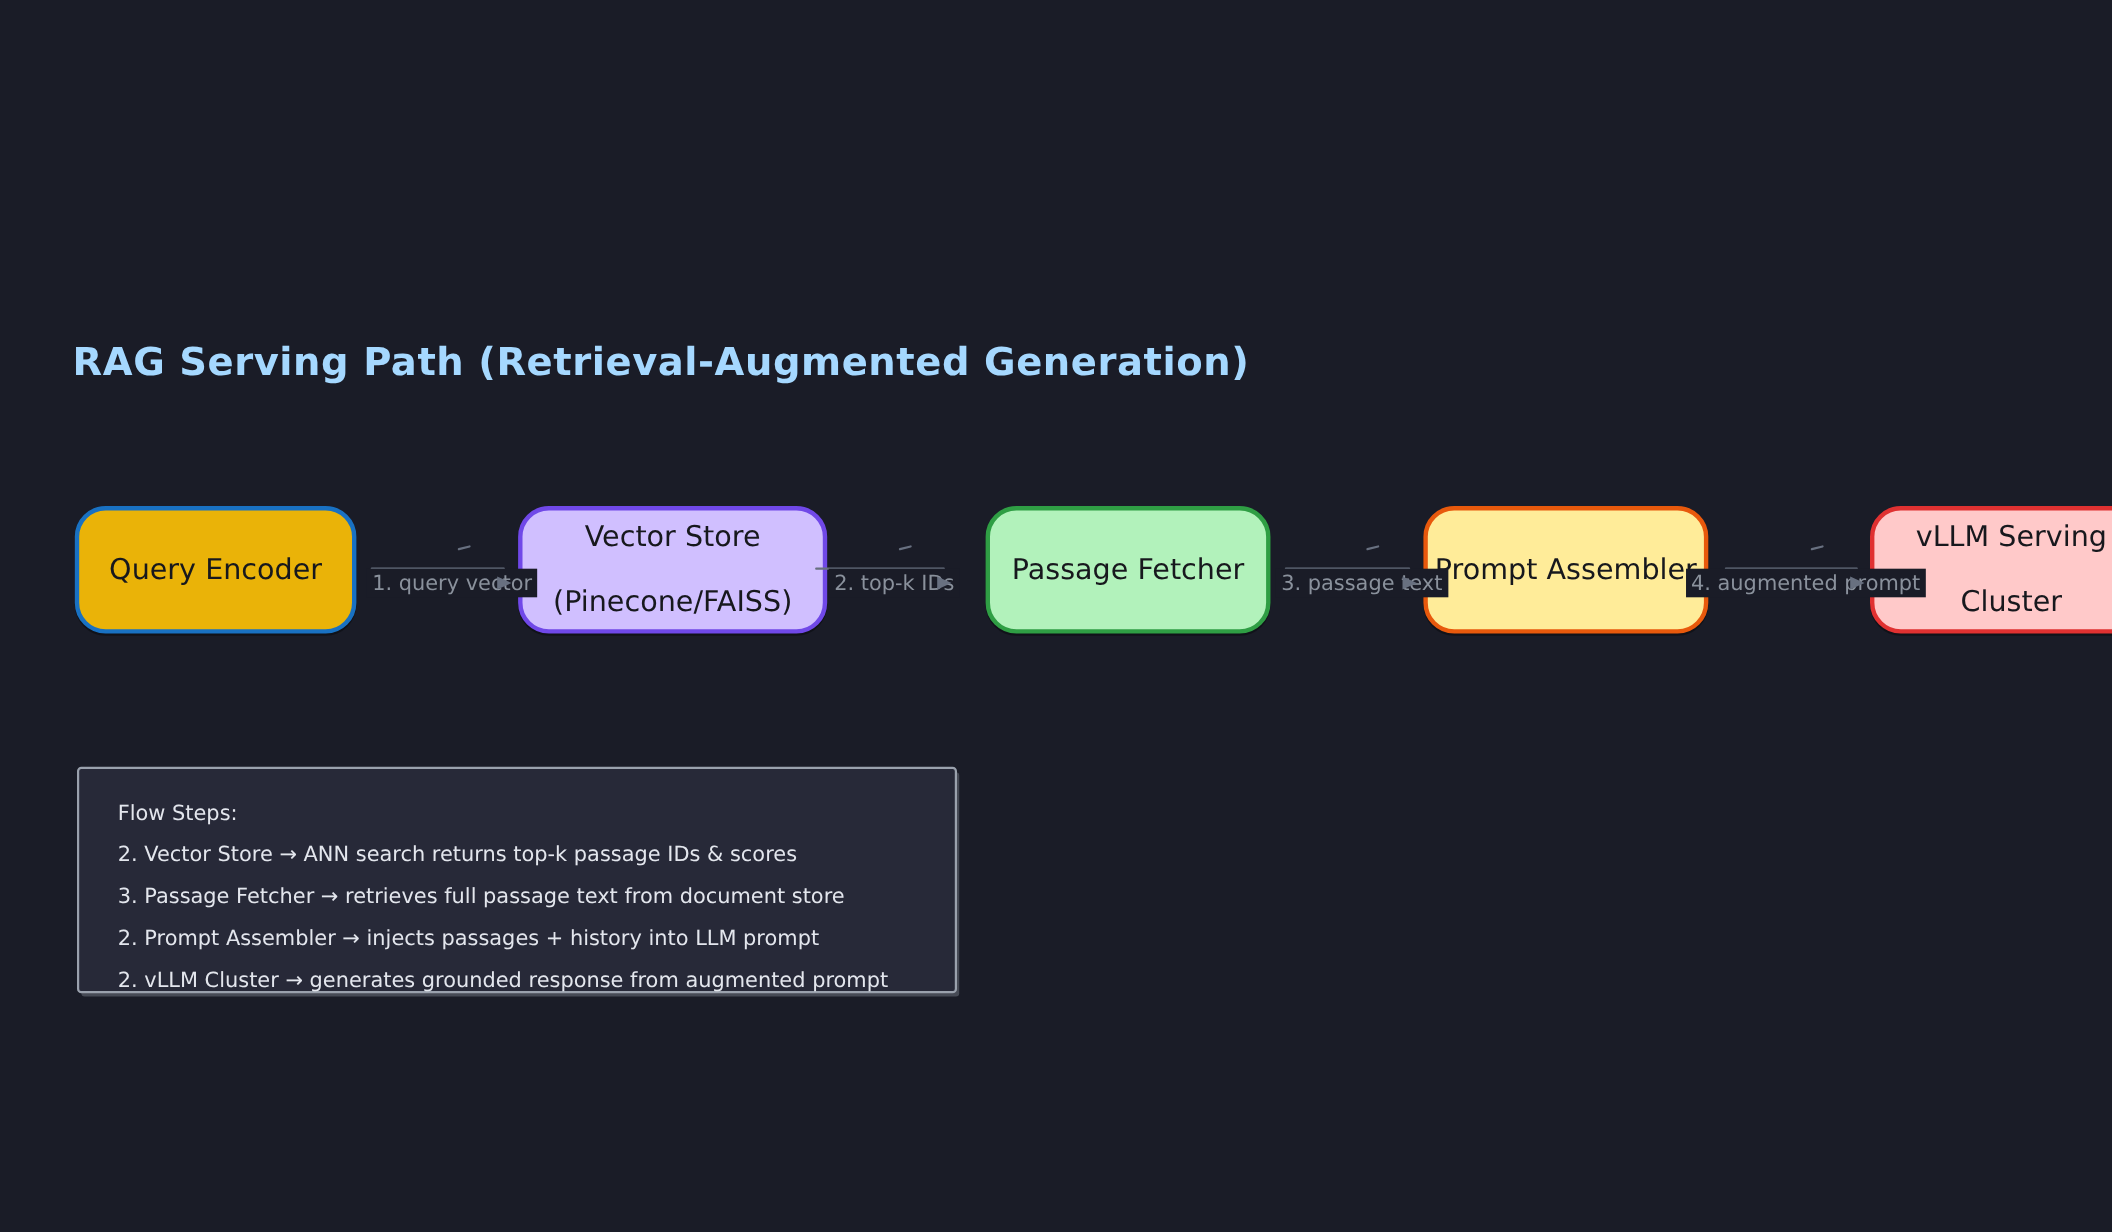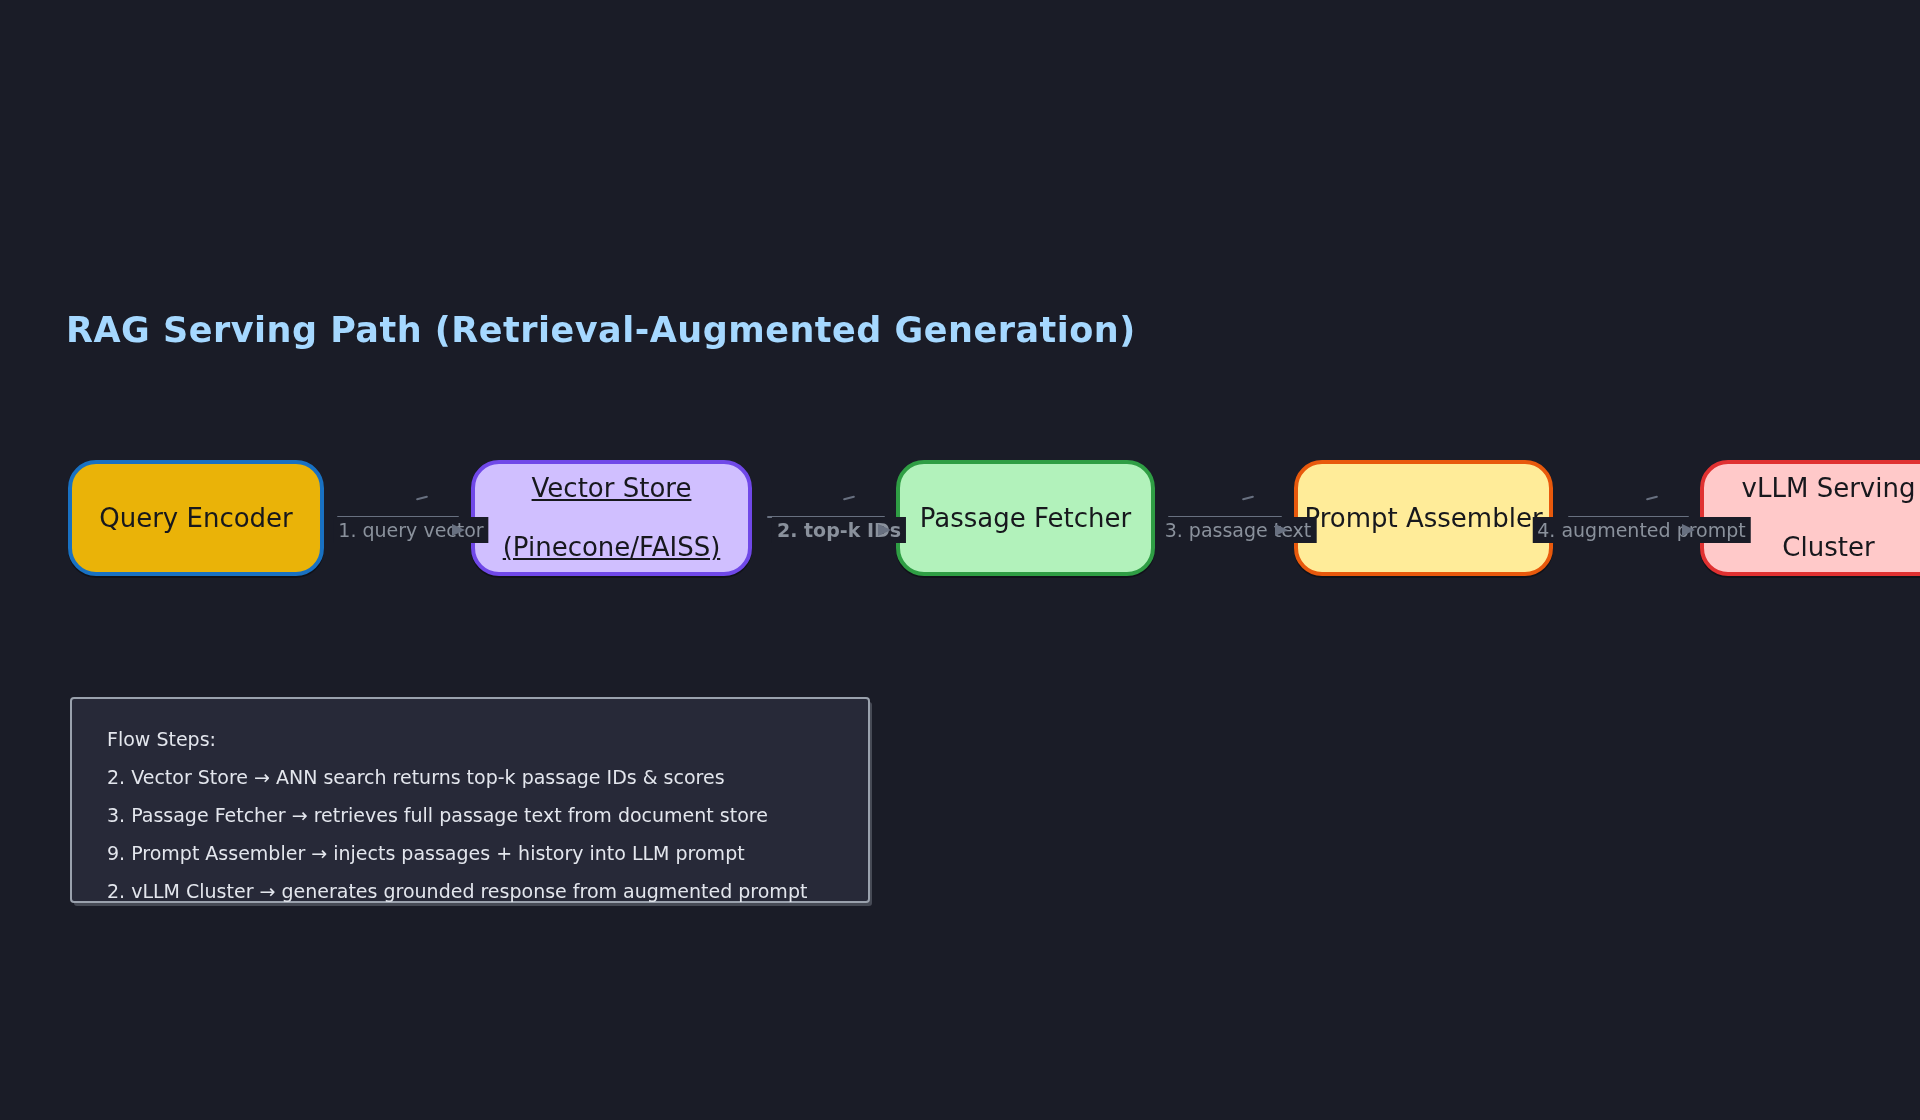--- a/index.html
+++ b/index.html
@@ -57,21 +57,21 @@
   .node-3 { left: 1242px; width: 259px; }
   .node-4 { left: 1648px; width: 257px; }
 
   .edge {
     position: absolute;
     top: 444px;
     height: 42px;
     z-index: 2;
   }
   .edge-0 { left: 272px;  width: 148px; }
-  .edge-1 { left: 702px;  width: 144px; font-weight: bold; }
+  .edge-1 { left: 676px;  width: 144px; }
   .edge-2 { left: 1103px; width: 140px; text-align: center; }
   .edge-3 { left: 1503px; width: 147px; }
 
   .edge-line {
     position: absolute;
     left: 0; right: 0;
     top: 50%;
     height: 2px;
     margin-top: -1px;
     background: var(--edge-line);
@@ -142,21 +142,21 @@
   <div class="node node-0" style="background: #eab308; border-color: rgb(25, 113, 194);">
     <span>Query Encoder</span>
   </div>
 
   <div class="edge edge-0">
     <div class="edge-line"></div>
     <div class="edge-arrowhead"></div>
     <div class="edge-label">1. query vector</div>
   </div>
 
-  <div class="node node-1" style="background: rgb(208, 191, 255); border-color: rgb(112, 72, 232); text-decoration: underline;">
+  <div class="node node-1" style="background: rgb(208, 191, 255); border-color: rgb(112, 72, 232);">
     <span>Vector Store</span>
     <span>(Pinecone/FAISS)</span>
   </div>
 
   <div class="edge edge-1">
     <div class="edge-line"></div>
     <div class="edge-arrowhead"></div>
     <div class="edge-label">2. top-k IDs</div>
   </div>
 
@@ -182,17 +182,17 @@
 
   <div class="node node-4" style="background: rgb(255, 201, 201); border-color: rgb(224, 49, 49);">
     <span>vLLM Serving</span>
     <span>Cluster</span>
   </div>
 
   <div class="flow-box">
     <div class="flow-line">Flow Steps:</div>
     <div class="flow-line">2. Vector Store → ANN search returns top-k passage IDs &amp; scores</div>
     <div class="flow-line">3. Passage Fetcher → retrieves full passage text from document store</div>
-    <div class="flow-line">9. Prompt Assembler → injects passages + history into LLM prompt</div>
+    <div class="flow-line">2. Prompt Assembler → injects passages + history into LLM prompt</div>
     <div class="flow-line">2. vLLM Cluster → generates grounded response from augmented prompt</div>
   </div>
 
 </div>
 
 </body></html>

